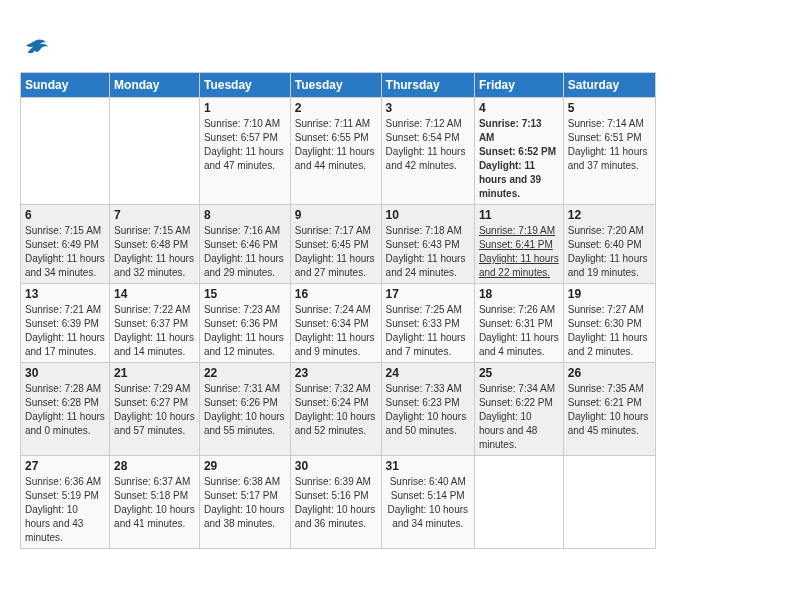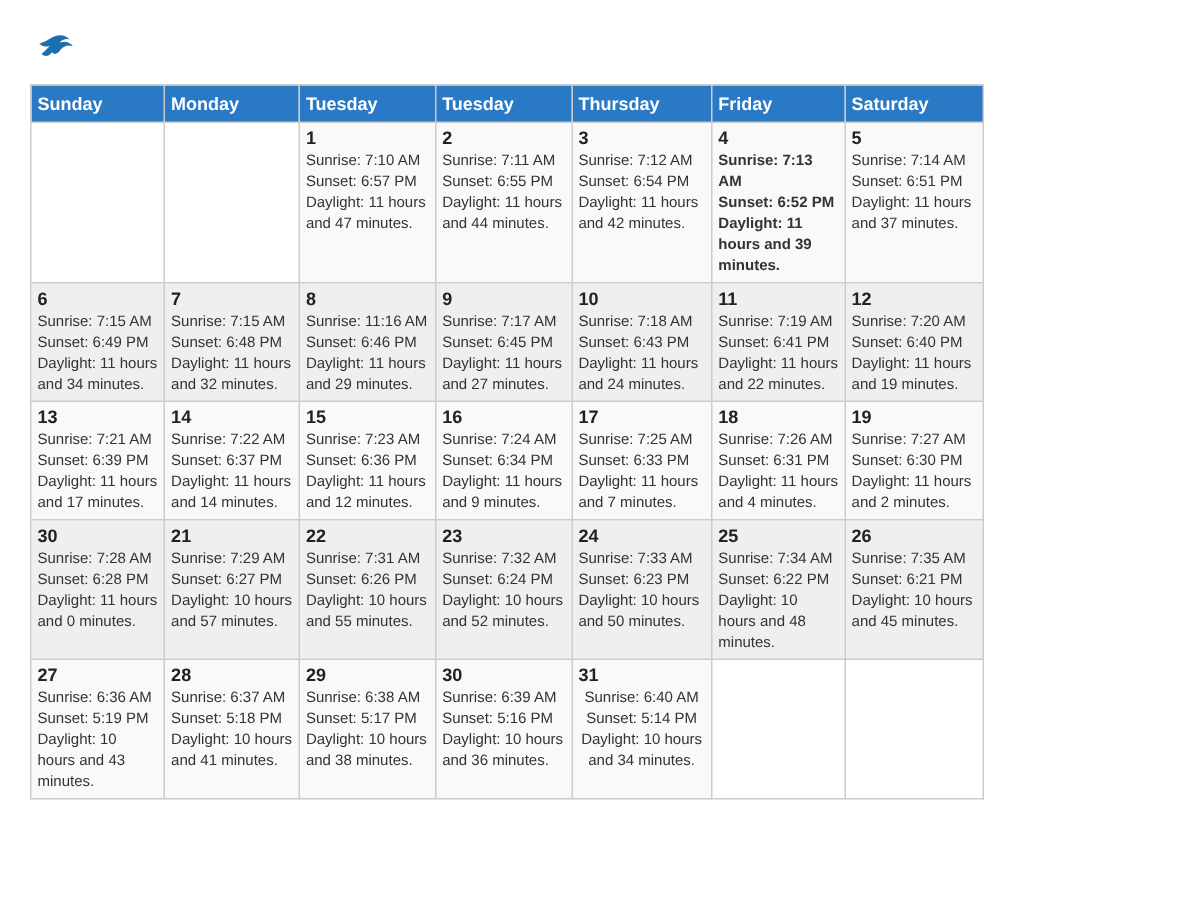--- a/index.html
+++ b/index.html
@@ -6,20 +6,21 @@
     body {
       font-family: Arial, sans-serif;
       background: #fff;
       width: 792px;
       height: 612px;
       overflow: hidden;
     }
     .page {
       width: 676px;
       padding: 18px 20px 10px 20px;
+      margin-top: 16px;
     }
     .header {
       display: flex;
       justify-content: space-between;
       align-items: flex-start;
       margin-bottom: 10px;
     }
     .logo {
       display: flex;
       flex-direction: column;
@@ -172,39 +173,39 @@
 Daylight: 11 hours and 34 minutes.</div>
           </td>
           <td>
             <span class="day-number">7</span>
             <div class="day-info" style="white-space: pre-line;">Sunrise: 7:15 AM
 Sunset: 6:48 PM
 Daylight: 11 hours and 32 minutes.</div>
           </td>
           <td>
             <span class="day-number">8</span>
-            <div class="day-info" style="white-space: pre-line;">Sunrise: 11:16 AM
+            <div class="day-info" style="white-space: pre-line;">Sunrise: 7:16 AM
 Sunset: 6:46 PM
 Daylight: 11 hours and 29 minutes.</div>
           </td>
           <td>
             <span class="day-number">9</span>
             <div class="day-info" style="white-space: pre-line;">Sunrise: 7:17 AM
 Sunset: 6:45 PM
 Daylight: 11 hours and 27 minutes.</div>
           </td>
           <td>
             <span class="day-number">10</span>
             <div class="day-info" style="white-space: pre-line;">Sunrise: 7:18 AM
 Sunset: 6:43 PM
 Daylight: 11 hours and 24 minutes.</div>
           </td>
           <td>
             <span class="day-number">11</span>
-            <div class="day-info" style="white-space: pre-line;">Sunrise: 7:19 AM
+            <div class="day-info" style="white-space: pre-line; text-decoration: underline;">Sunrise: 7:19 AM
 Sunset: 6:41 PM
 Daylight: 11 hours and 22 minutes.</div>
           </td>
           <td>
             <span class="day-number">12</span>
             <div class="day-info" style="white-space: pre-line;">Sunrise: 7:20 AM
 Sunset: 6:40 PM
 Daylight: 11 hours and 19 minutes.</div>
           </td>
         </tr>

